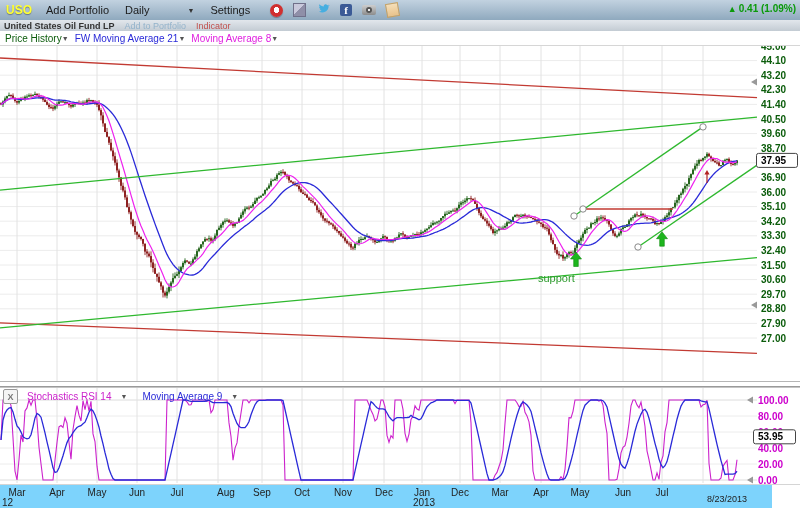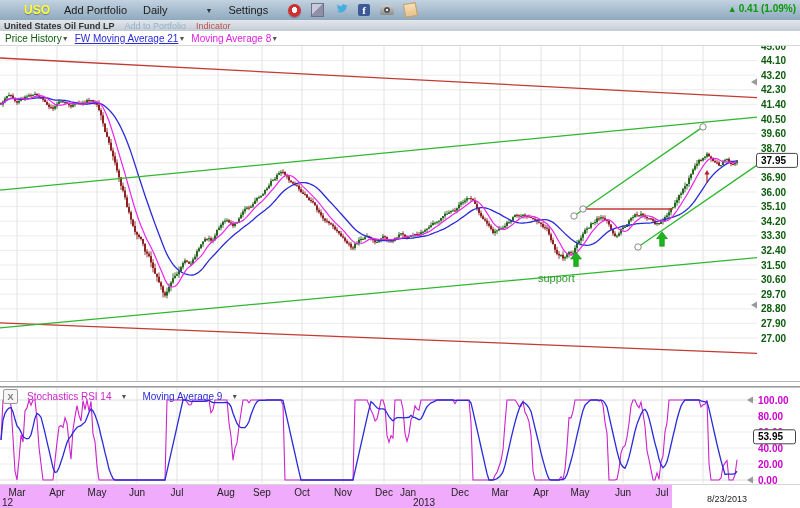--- a/index.html
+++ b/index.html
@@ -1,20 +1,20 @@
 <!DOCTYPE html>
 <html><head>
 <meta charset="utf-8">
 <style>
   html,body{margin:0;padding:0;background:#fff;}
   body{width:800px;height:508px;position:relative;overflow:hidden;
        font-family:"Liberation Sans",sans-serif;-webkit-font-smoothing:antialiased;}
   .toolbar{position:absolute;top:0;left:0;width:800px;height:20px;box-sizing:border-box;
     background:linear-gradient(#c2d2e0,#8fa9be);display:flex;align-items:center;
-    padding-left:24px;font-size:11px;color:#1a1a1a;}
+    padding-left:6px;font-size:11px;color:#1a1a1a;}
   .sym{color:#ffff33;font-weight:bold;font-size:12px;text-shadow:0 1px 1px rgba(0,0,0,.35);margin-right:14px;}
   .tb-btn{margin-right:16px;cursor:default;white-space:nowrap;}
   .dropdown{display:flex;align-items:center;}
   .caret{font-size:7px;color:#333;margin-left:4px;}
   .caret.wide{margin-left:38px;}
   .icons{display:flex;align-items:center;gap:10px;margin-left:4px;}
   .ico{display:inline-block;}
   .alarm{width:13px;height:13px;border-radius:50%;
     background:radial-gradient(circle at 50% 45%,#fff 0 3px,#d03030 3px 7px);
     box-shadow:0 1px 1px rgba(0,0,0,.3);}
@@ -33,33 +33,33 @@
   .subbar{position:absolute;top:20px;left:0;width:800px;height:11px;box-sizing:border-box;
     background:linear-gradient(#e2e7ec,#c3cbd3);display:flex;align-items:center;gap:10px;
     padding-left:4px;font-size:9px;line-height:10px;}
   .fund{color:#333;font-weight:bold;}
   .addpf{color:#93b3cb;}
   .drawings{color:#c0504d;}
   .legend{position:absolute;top:31px;left:0;width:800px;height:15px;box-sizing:border-box;
     background:#fff;border-bottom:1px solid #d6d6d6;display:flex;align-items:center;
     padding-left:5px;font-size:10px;}
   .lg-ph{color:#0c5c0c;}
-  .lg-ma21{color:#2a2ad8;text-decoration:underline;}
+  .lg-ma21{color:#2a2ad8;}
   .lg-ma8{color:#e020e0;}
   .lg-caret{font-size:7px;color:#555;margin-right:6px;}
   #main-svg{position:absolute;top:46px;left:0;}
   #panel-svg{position:absolute;top:388px;left:0;}
   .divider{position:absolute;top:386px;left:0;width:800px;height:2px;background:#c4c4c4;border-top:1px solid #9a9a9a;box-sizing:border-box;}
   .panel-header{position:absolute;top:389px;left:3px;display:flex;align-items:center;gap:9px;font-size:10px;}
   .x-btn{width:13px;height:13px;border:1px solid #999;background:#f5f5f5;color:#777;
     font-size:9px;font-weight:bold;display:flex;align-items:center;justify-content:center;border-radius:2px;}
   .pl-stoch{color:#cc22cc;}
   .pl-ma{color:#2a2ad8;}
   .panel-bottom{position:absolute;top:484px;left:0;width:800px;height:1px;background:#d5d5d5;}
-  .xaxis{position:absolute;top:485px;left:0;width:672px;height:23px;background:#f0abfc;}
+  .xaxis{position:absolute;top:485px;left:0;width:772px;height:23px;background:#7dd3fc;}
   .month{position:absolute;top:2px;transform:translateX(-50%);font-size:10px;color:#222;}
   .year{position:absolute;top:12px;font-size:10px;color:#222;}
   .year.center{transform:translateX(-50%);}
   .edate{position:absolute;top:9px;transform:translateX(-50%);font-size:9px;color:#222;}
   svg text{font-family:"Liberation Sans",sans-serif;}
 </style>
 </head>
 <body>
 
 <div class="toolbar">
@@ -993,21 +993,21 @@
     <span class="month" style="left: 17px;">Mar</span>
     <span class="month" style="left: 57px;">Apr</span>
     <span class="month" style="left: 97px;">May</span>
     <span class="month" style="left: 137px;">Jun</span>
     <span class="month" style="left: 177px;">Jul</span>
     <span class="month" style="left: 226px;">Aug</span>
     <span class="month" style="left: 262px;">Sep</span>
     <span class="month" style="left: 302px;">Oct</span>
     <span class="month" style="left: 343px;">Nov</span>
     <span class="month" style="left: 384px;">Dec</span>
-    <span class="month" style="left: 408px;">Jan</span>
+    <span class="month" style="left: 422px;">Jan</span>
     <span class="month" style="left: 460px;">Dec</span>
     <span class="month" style="left: 500px;">Mar</span>
     <span class="month" style="left: 541px;">Apr</span>
     <span class="month" style="left: 580px;">May</span>
     <span class="month" style="left: 623px;">Jun</span>
     <span class="month" style="left: 662px;">Jul</span>
     <span class="year" style="left: 2px;">12</span>
     <span class="year center" style="left: 424px;">2013</span>
     <span class="edate" style="left: 727px;">8/23/2013</span>
   </div>

